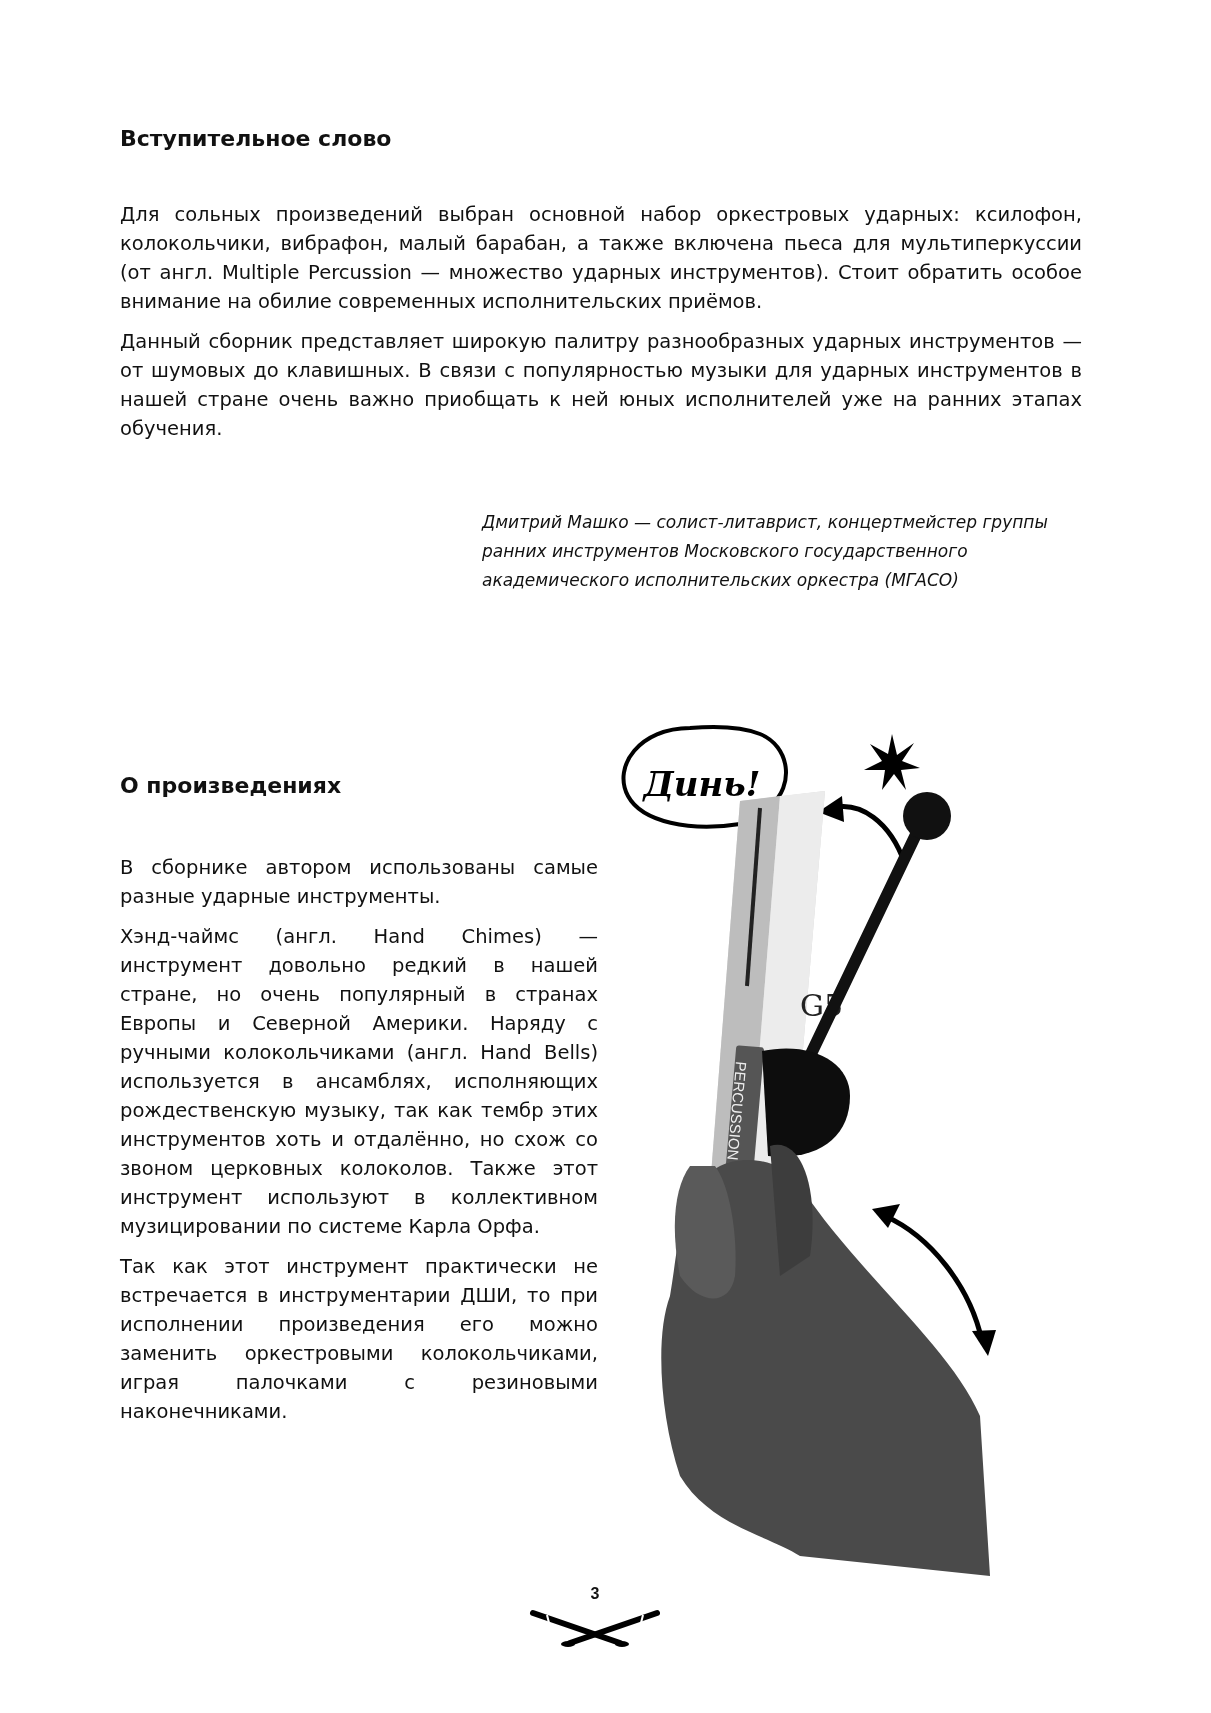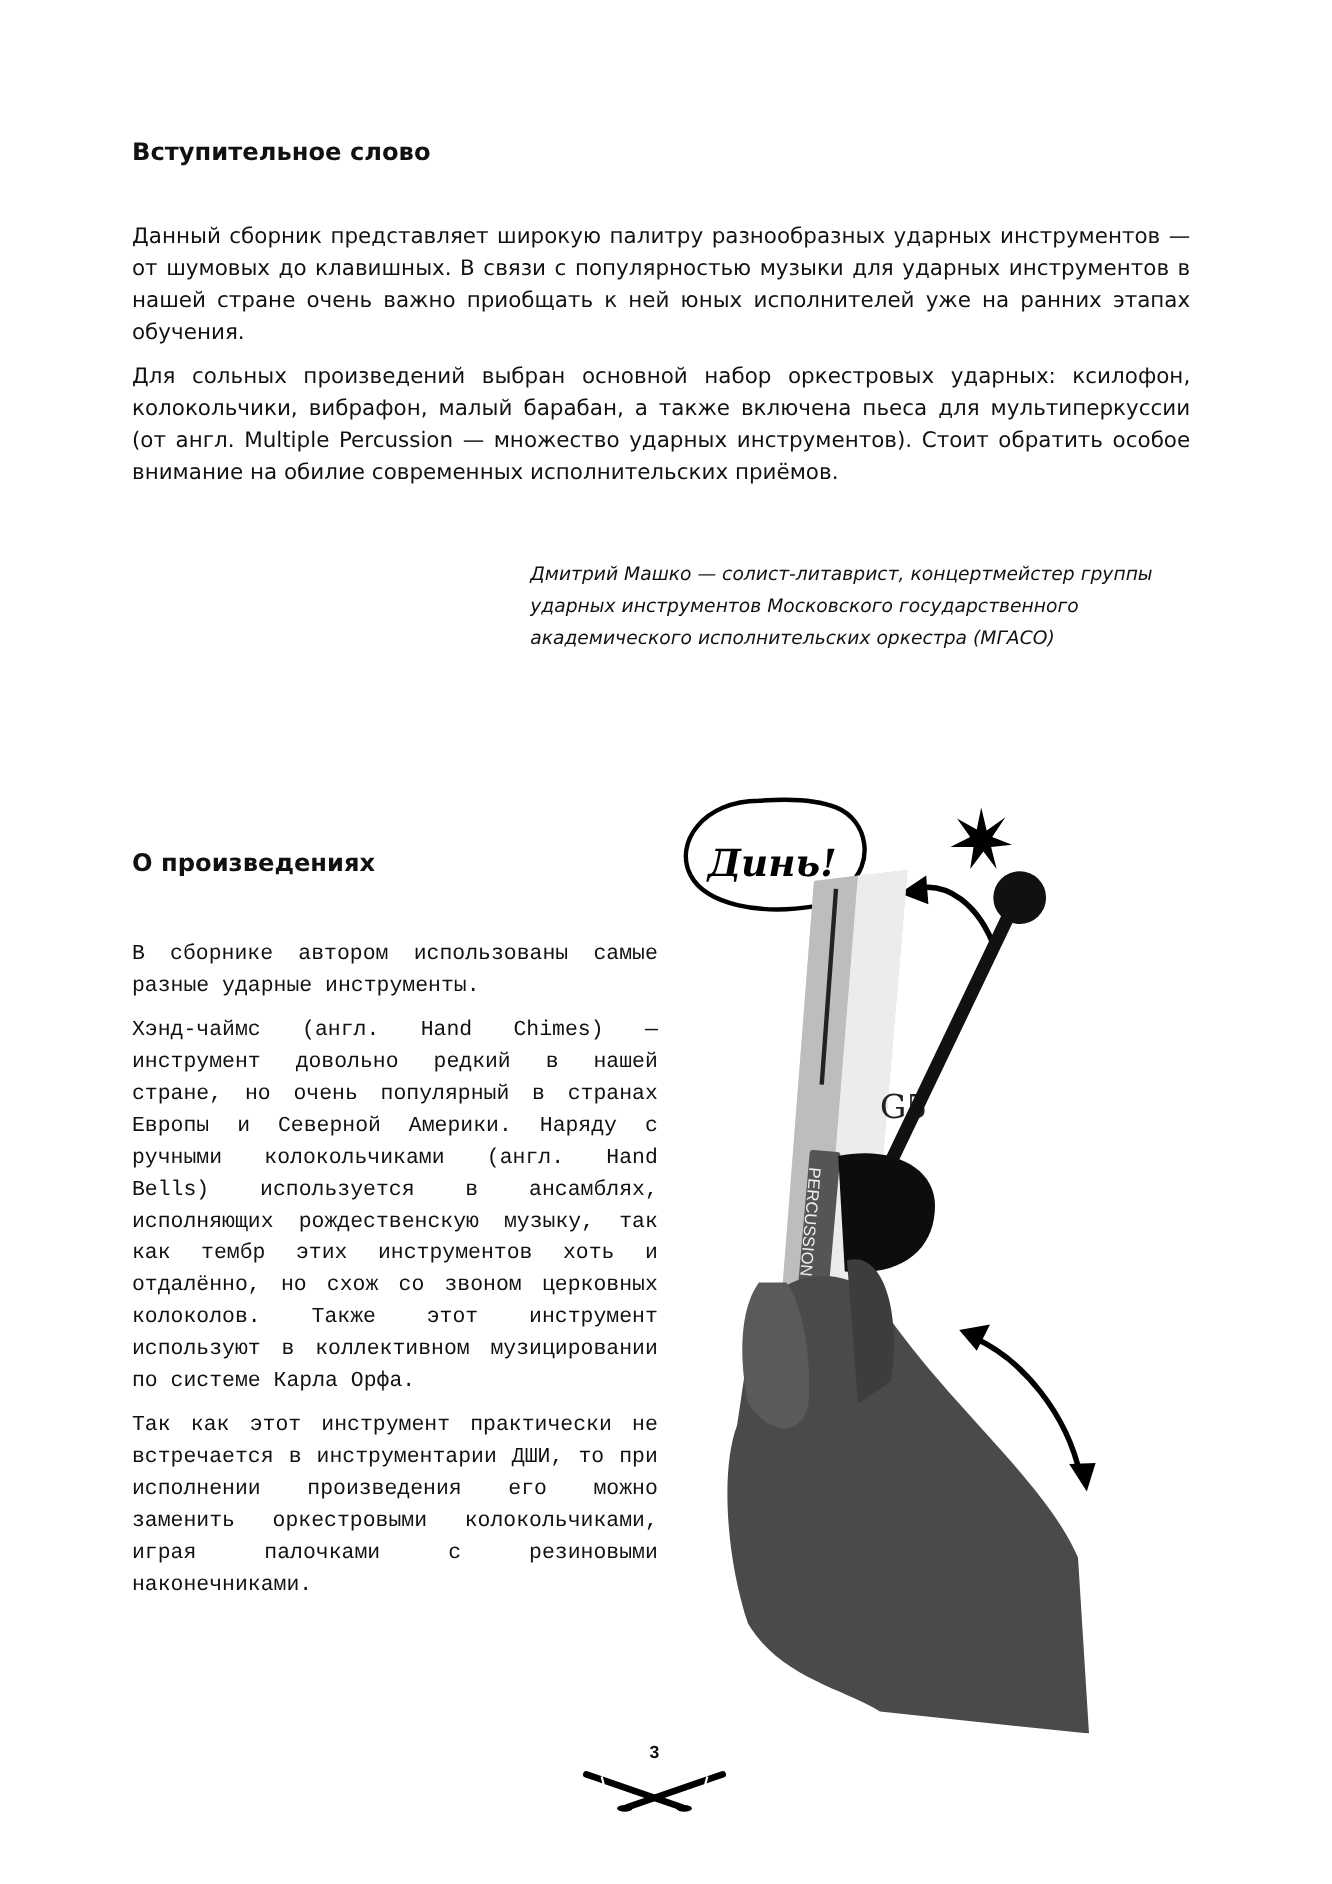--- a/index.html
+++ b/index.html
@@ -4,39 +4,39 @@
 <style>
   html, body { margin: 0; padding: 0; background: #ffffff; }
   body { width: 1211px; height: 1713px; position: relative; overflow: hidden;
          font-family: "DejaVu Sans", sans-serif; color: #111; }
   .heading { position: absolute; font-weight: bold; font-size: 22px; letter-spacing: 0; margin: 0; }
   #intro { position: absolute; left: 120px; top: 200px; width: 962px; font-size: 19.5px; line-height: 29px; }
   #intro .para { margin: 0 0 11px 0; text-align: justify; }
   #signature { position: absolute; left: 482px; top: 508px; width: 600px; font-style: italic;
                font-size: 17px; line-height: 29px; }
   #works { position: absolute; left: 120px; top: 853px; width: 478px; font-size: 19.5px; line-height: 29px; }
-  #works .para { margin: 0 0 11px 0; text-align: justify; font-family: Liberation Mono, monospace; }
+  #works .para { margin: 0 0 11px 0; text-align: justify; }
   #illustration { position: absolute; left: 620px; top: 716px; width: 480px; height: 860px; }
   #pagenum-block { position: absolute; left: 525px; top: 1585px; width: 140px; height: 70px; }
   #pagenum { position: absolute; left: 0; width: 140px; top: 0; text-align: center;
              font-family: "Liberation Sans", sans-serif; font-weight: bold; font-size: 16px; }
 </style>
 </head>
 <body>
 
 <h2 class="heading" style="left:120px; top:126px;">Вступительное слово</h2>
 
 <div id="intro">
+  <p class="para">Для сольных произведений выбран основной набор оркестровых ударных: ксилофон, колокольчики, вибрафон, малый барабан, а также включена пьеса для мультиперкуссии (от англ. Multiple Percussion — множество ударных инструментов). Стоит обратить особое внимание на обилие современных исполнительских приёмов.</p>
   <p class="para">Данный сборник представляет широкую палитру разнообразных ударных инструментов — от шумовых до клавишных. В связи с популярностью музыки для ударных инструментов в нашей стране очень важно приобщать к ней юных исполнителей уже на ранних этапах обучения.</p>
-  <p class="para">Для сольных произведений выбран основной набор оркестровых ударных: ксилофон, колокольчики, вибрафон, малый барабан, а также включена пьеса для мультиперкуссии (от англ. Multiple Percussion — множество ударных инструментов). Стоит обратить особое внимание на обилие современных исполнительских приёмов.</p>
 </div>
 
 <div id="signature">
   <div>Дмитрий Машко — солист-литаврист, концертмейстер группы</div>
-  <div>ударных инструментов Московского государственного</div>
+  <div>ранних инструментов Московского государственного</div>
   <div>академического исполнительских оркестра (МГАСО)</div>
 </div>
 
 <h2 class="heading" style="left:120px; top:773px;">О произведениях</h2>
 
 <div id="works">
   <p class="para">В сборнике автором использованы самые разные ударные инструменты.</p>
   <p class="para">Хэнд-чаймс (англ. Hand Chimes) — инструмент довольно редкий в нашей стране, но очень популярный в странах Европы и Северной Америки. Наряду с ручными колокольчиками (англ. Hand Bells) используется в ансамблях, исполняющих рождественскую музыку, так как тембр этих инструментов хоть и отдалённо, но схож со звоном церковных колоколов. Также этот инструмент используют в коллективном музицировании по системе Карла Орфа.</p>
   <p class="para">Так как этот инструмент практически не встречается в инструментарии ДШИ, то при исполнении произведения его можно заменить оркестровыми колокольчиками, играя палочками с резиновыми наконечниками.</p>
 </div>

